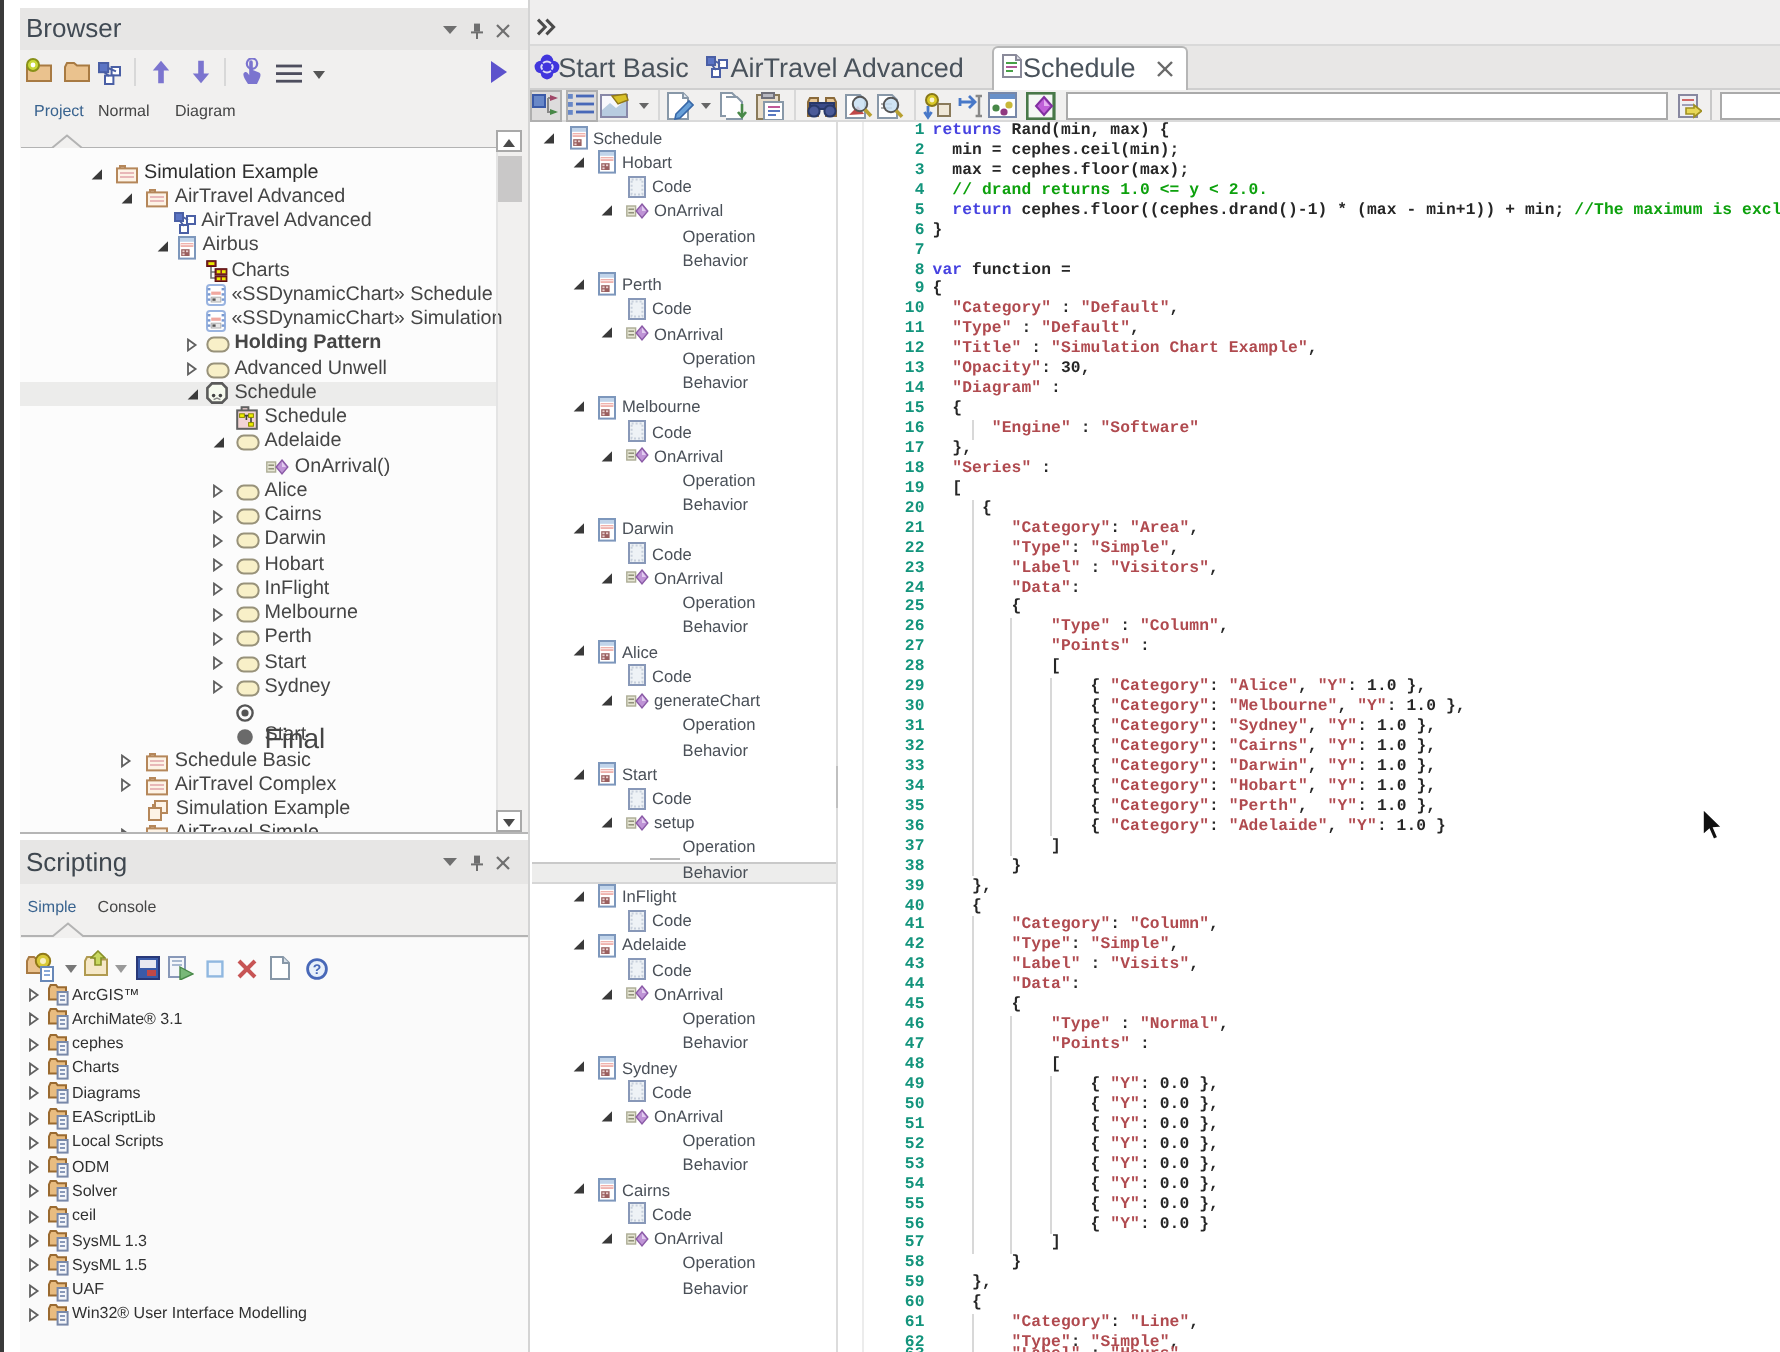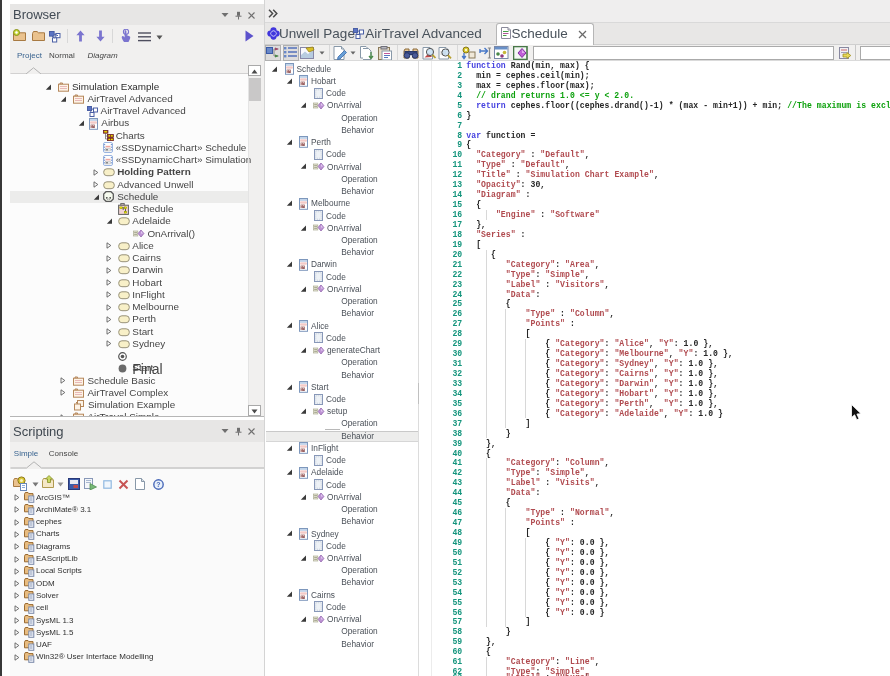--- a/index.html
+++ b/index.html
@@ -60,21 +60,21 @@
     </g>
   </svg>
 <svg style="position:absolute;left:156px;top:34.5px;" width="7" height="5" viewBox="0 0 7 5">
     <path d="M0.5 0.5 L6.5 0.5 L3.5 4.5 Z" fill="#555"></path>
   </svg>
 <svg style="position:absolute;left:245px;top:30px;" width="9" height="12" viewBox="0 0 9 12">
     <path d="M0.5 0.5 L8.5 6 L0.5 11.5 Z" fill="#5c52cc"></path>
   </svg>
 <div style="position:absolute;left:17px;top:56px;transform:translateY(-50%);font-size:8px;color:#39638f;font-weight:normal;white-space:nowrap;line-height:1;">Project</div>
 <div style="position:absolute;left:49px;top:56px;transform:translateY(-50%);font-size:8px;color:#454545;font-weight:normal;white-space:nowrap;line-height:1;">Normal</div>
-<div style="position:absolute;left:87.5px;top:56px;transform:translateY(-50%);font-size:8px;color:#454545;font-weight:normal;white-space:nowrap;line-height:1;font-style:italic;">Diagram</div>
+<div style="position:absolute;left:87.5px;top:56px;transform:translateY(-50%);font-size:8px;color:#454545;font-weight:normal;white-space:nowrap;line-height:1;">Diagram</div>
 <svg style="position:absolute;left:9.5px;top:66.5px;" width="238" height="8" viewBox="0 0 238 8">
     <path d="M0.5 7 L9 7 L16 7 L23.5 0.8 L31 7 L238 7" fill="none" stroke="#b3b3b3"></path>
   </svg>
 <div style="position:absolute;left:9.5px;top:74px;width:238.0px;height:341.8px;background:#fcfcfc;overflow:hidden;"></div>
 <div style="position:absolute;left:9.5px;top:190.9px;width:238.0px;height:12.3px;background:#ececeb;"></div>
 <div style="position:absolute;left:9.5px;top:416px;width:254.0px;height:1px;background:#b6b6b6;"></div>
 <div style="position:absolute;left:0;top:0;width:260px;height:415.9px;overflow:hidden;">
     <svg style="position:absolute;left:45px;top:83.5px;" width="7" height="7" viewBox="0 0 7 7">
       <path d="M6 0.6 L6 5.8 L0.8 5.8 Z" fill="#3a3a3a"></path>
     </svg>
@@ -565,21 +565,21 @@
       <circle cx="3.4" cy="6.5" r="3.1"></circle>
       <circle cx="6.5" cy="6.5" r="3.4"></circle>
     </g>
     <g fill="none" stroke="#dcdcf8" stroke-width="0.9">
       <path d="M4.5 4.5 Q6.5 3 8.5 4.5"></path>
       <path d="M4.5 8.5 Q6.5 10 8.5 8.5"></path>
       <path d="M4.2 5.2 Q3 6.5 4.2 7.8"></path>
       <path d="M8.8 5.2 Q10 6.5 8.8 7.8"></path>
     </g>
   </svg>
-<div style="position:absolute;left:279.1px;top:33.8px;transform:translateY(-50%);font-size:13.5px;color:#49525b;font-weight:normal;white-space:nowrap;line-height:1;">Unwell Page</div>
+<div style="position:absolute;left:279.1px;top:33.8px;transform:translateY(-50%);font-size:13.5px;color:#49525b;font-weight:normal;white-space:nowrap;line-height:1;">Start Basic</div>
 <svg style="position:absolute;left:353.2px;top:27.5px;" width="11" height="11" viewBox="0 0 11 11">
     <g fill="#fff" stroke="#4a5fa5">
       <rect x="0.5" y="0.5" width="4" height="4" fill="#5b74c4"></rect>
       <rect x="6.5" y="2" width="4" height="4"></rect>
       <rect x="3" y="6.5" width="4" height="4"></rect>
       <path d="M4.5 2.5 L7 4 M3 4.5 L5 7" fill="none"></path>
     </g>
   </svg>
 <div style="position:absolute;left:365.3px;top:33.8px;transform:translateY(-50%);font-size:13.5px;color:#49525b;font-weight:normal;white-space:nowrap;line-height:1;">AirTravel Advanced</div>
 <div style="position:absolute;left:496px;top:23.2px;width:97.5px;height:21.4px;background:#fff;border:1px solid #b6b6b6;border-bottom:none;border-radius:3px 3px 0 0;"></div>
@@ -1091,21 +1091,21 @@
 54
 55
 56
 57
 58
 59
 60
 61
 62
 63</pre>
-<pre style="position:absolute;left:466.3px;top:60.94px;font-size:8.15px;line-height:9.93px;font-weight:bold;letter-spacing:0.06px;color:#262626;"><span style="color:#4642e0">function</span><span style="color:#262626"> Rand(min, max) {</span>
+<pre style="position:absolute;left:466.3px;top:60.94px;font-size:8.15px;line-height:9.93px;font-weight:bold;letter-spacing:0.06px;color:#262626;"><span style="color:#4642e0">returns</span><span style="color:#262626"> Rand(min, max) {</span>
 <span style="color:#262626">  min = cephes.ceil(min);</span>
 <span style="color:#262626">  max = cephes.floor(max);</span>
 <span style="color:#262626">  </span><span style="color:#0da10d">// drand returns 1.0 &lt;= y &lt; 2.0.</span>
 <span style="color:#262626">  </span><span style="color:#4642e0">return</span><span style="color:#262626"> cephes.floor((cephes.drand()-1) * (max - min+1)) + min; </span><span style="color:#0da10d">//The maximum is excluded. Ran</span>
 <span style="color:#262626">}</span>
 
 <span style="color:#4642e0">var</span><span style="color:#262626"> function =</span>
 <span style="color:#262626">{</span>
 <span style="color:#262626">  </span><span style="color:#b04a4f">"Category"</span><span style="color:#262626"> : </span><span style="color:#b04a4f">"Default"</span><span style="color:#262626">,</span>
 <span style="color:#262626">  </span><span style="color:#b04a4f">"Type"</span><span style="color:#262626"> : </span><span style="color:#b04a4f">"Default"</span><span style="color:#262626">,</span>

